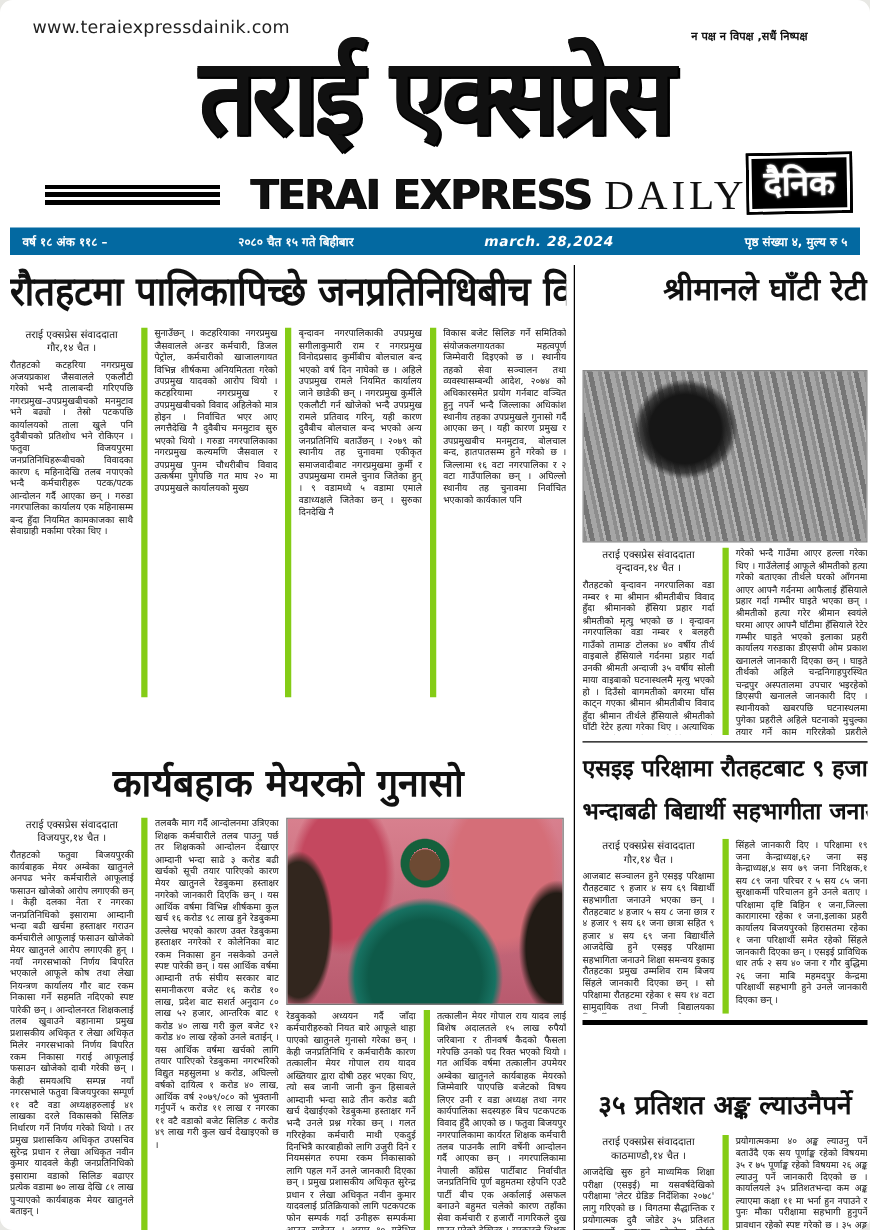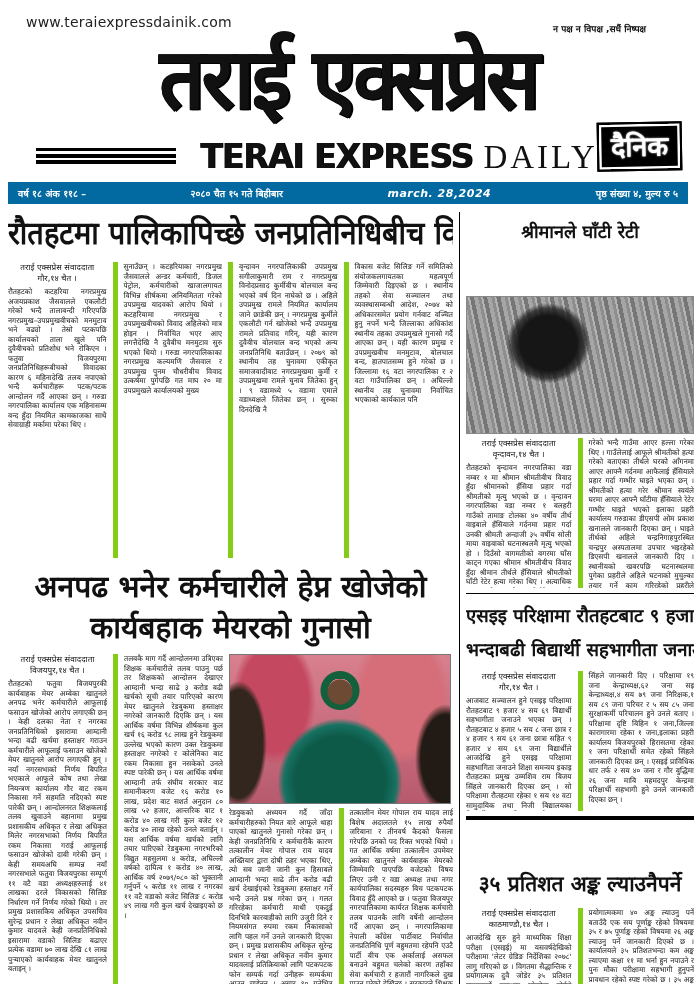--- a/index.html
+++ b/index.html
@@ -1,20 +1,20 @@
 <!DOCTYPE html>
 <html><head>
 <meta charset="utf-8">
 <style>
   * { margin:0; padding:0; box-sizing:border-box; }
   html,body { background:#e8e8e4; }
   body { font-family:"DejaVu Sans", sans-serif; color:#111; }
   .page {
     width:696px; height:984px; margin:0 auto; background:#fff;
-    position:relative; overflow:hidden; padding:6px 8px 0 8px;
+    position:relative; overflow:hidden; padding:6px 8px 0 8px;border-radius:10px;
   }
   
   .head-top { display:flex; justify-content:space-between; align-items:flex-start; padding:8px 18px 0 18px; height:26px; }
   .website { font-size:14px; letter-spacing:.2px; color:#222; }
   .tagline { font-size:9px; font-weight:bold; margin-top:8px; margin-right:24px; }
   .masthead {
     text-align:center; font-size:78px; line-height:86px; font-weight:bold;
     white-space:nowrap; letter-spacing:-3px; transform:scale(1.02,1.08);
     transform-origin:center top; height:96px; overflow:visible;
     text-shadow:1px 0 0 #000, 2px 1px 0 #000, 0 1px 0 #000;
@@ -37,21 +37,21 @@
   }
   .infobar .eng-date { font-style:italic; font-weight:bold; font-size:11px; letter-spacing:.5px; }
   
   .content { display:flex; margin-top:8px; height:806px; }
   .sec-left { width:452px; border-right:1.5px solid #000; padding-right:6px; display:flex; flex-direction:column; }
   .sec-right { width:234px; padding-left:6px; display:flex; flex-direction:column; }
   
   .h-xl { font-size:29px; font-weight:bold; text-align:center; white-space:nowrap; overflow:hidden;
           line-height:42px; height:44px; transform:scaleY(1.1); transform-origin:center; }
   .h-l  { font-size:30px; font-weight:bold; text-align:center; line-height:41px; height:84px; overflow:hidden; }
-  .h-m  { font-size:18px; font-weight:bold; line-height:40px; height:82px; overflow:hidden; text-align:center; }
+  .h-m  { font-size:25px; font-weight:bold; line-height:40px; height:82px; overflow:hidden; text-align:right; }
   .h-s  { font-size:18.5px; font-weight:bold; text-align:center; line-height:34px; height:70px; overflow:hidden; white-space:nowrap; }
   .h-s2 { font-size:21px; font-weight:bold; text-align:center; line-height:40px; height:82px; overflow:hidden; white-space:nowrap; }
   
   .cols { display:flex; overflow:hidden; }
   .col { flex:1; font-size:7.3px; line-height:9.5px; text-align:justify; overflow:hidden; }
   .col + .col { border-left:5px solid #84cc16; padding-left:6px; margin-left:6px; }
   .byline { text-align:center; font-weight:normal; font-size:8.2px; line-height:11px; margin-bottom:3px; }
   .byline .place { display:block; }
   
   .photo-crime {
@@ -131,21 +131,21 @@
             <span>रौतहटको कटहरिया नगरप्रमुख अजयप्रकाश जैसवालले एकलौटी गरेको भन्दै तालाबन्दी गरिएपछि नगरप्रमुख–उपप्रमुखबीचको मनमुटाव भने बढ्यो । तेस्रो पटकपछि कार्यालयको ताला खुले पनि दुवैबीचको प्रतिशोध भने रोकिएन । फतुवा विजयपुरमा जनप्रतिनिधिहरूबीचको विवादका कारण ६ महिनादेखि तलब नपाएको भन्दै कर्मचारीहरू पटक/पटक आन्दोलन गर्दै आएका छन् । गरुडा नगरपालिका कार्यालय एक महिनासम्म बन्द हुँदा नियमित कामकाजका साथै सेवाग्राही मर्कामा परेका थिए ।</span>
           </div>
           <div class="col">सुनाउँछन् । कटहरियाका नगरप्रमुख जैसवालले अन्डर कर्मचारी, डिजल पेट्रोल, कर्मचारीको खाजालगायत विभिन्न शीर्षकमा अनियमितता गरेको उपप्रमुख यादवको आरोप थियो । कटहरियामा नगरप्रमुख र उपप्रमुखबीचको विवाद अहिलेको मात्र होइन । निर्वाचित भएर आए लगत्तैदेखि नै दुवैबीच मनमुटाव सुरु भएको थियो । गरुडा नगरपालिकाका नगरप्रमुख कल्यमणि जैसवाल र उपप्रमुख पुनम चौधरीबीच विवाद उत्कर्षमा पुगेपछि गत माघ २० मा उपप्रमुखले कार्यालयको मुख्य</div>
           <div class="col">बृन्दावन नगरपालिकाकी उपप्रमुख सगीलाकुमारी राम र नगरप्रमुख विनोदप्रसाद कुर्मीबीच बोलचाल बन्द भएको वर्ष दिन नाघेको छ । अहिले उपप्रमुख रामले नियमित कार्यालय जाने छाडेकी छन् । नगरप्रमुख कुर्मीले एकलौटी गर्न खोजेको भन्दै उपप्रमुख रामले प्रतिवाद गरिन्, यही कारण दुवैबीच बोलचाल बन्द भएको अन्य जनप्रतिनिधि बताउँछन् । २०७९ को स्थानीय तह चुनावमा एकीकृत समाजवादीबाट नगरप्रमुखमा कुर्मी र उपप्रमुखमा रामले चुनाव जितेका हुन् । ९ वडामध्ये ५ वडामा एमाले वडाध्यक्षले जितेका छन् । सुरुका दिनदेखि नै</div>
           <div class="col">विकास बजेट सिलिङ गर्ने समितिको संयोजकलगायतका महत्वपूर्ण जिम्मेवारी दिइएको छ । स्थानीय तहको सेवा सञ्चालन तथा व्यवस्थासम्बन्धी आदेश, २०७४ को अधिकारसमेत प्रयोग गर्नबाट वञ्चित हुनु नपर्ने भन्दै जिल्लाका अधिकांश स्थानीय तहका उपप्रमुखले गुनासो गर्दै आएका छन् । यही कारण प्रमुख र उपप्रमुखबीच मनमुटाव, बोलचाल बन्द, हातपातसम्म हुने गरेको छ । जिल्लामा १६ वटा नगरपालिका र २ वटा गाउँपालिका छन् । अघिल्लो स्थानीय तह चुनावमा निर्वाचित भएकाको कार्यकाल पनि</div>
         </div>
       </article>
 
       <article class="art" style="margin-top:8px;">
         <h1 class="h-l">
-          <span>अनपढ भनेर कर्मचारीले हेप्न खोजेको</span><br>
+          <br>
           <span>कार्यबहाक मेयरको गुनासो</span>
         </h1>
         <div class="mayor-body">
           <div class="col mayor-left">
             <div class="byline">
               <span>तराई एक्सप्रेस संवाददाता</span>
               <span class="place">विजयपुर,१४ चैत ।</span>
             </div>
             <span>रौतहटको फतुवा बिजयपुरकी कार्यबाहक मेयर अम्बेका खातुनले अनपढ भनेर कर्मचारीले आफूलाई फसाउन खोजेको आरोप लगाएकी छन् । केही दलका नेता र नगरका जनप्रतिनिधिको इसारामा आम्दानी भन्दा बढी खर्चमा हस्ताक्षर गराउन कर्मचारीले आफूलाई फसाउन खोजेको मेयर खातुनले आरोप लगाएकी हुन् । नयाँ नगरसभाको निर्णय बिपरित भएकाले आफूले कोष तथा लेखा नियन्त्रण कार्यालय गौर बाट रकम निकासा गर्ने सहमति नदिएको स्पष्ट पारेकी छन् । आन्दोलनरत शिक्षकलाई तलब खुवाउने बहानामा प्रमुख प्रशासकीय अधिकृत र लेखा अधिकृत मिलेर नगरसभाको निर्णय बिपरित रकम निकासा गराई आफूलाई फसाउन खोजेको दाबी गरेकी छन् । केही समयअघि सम्पन्न नयाँ नगरसभाले फतुवा बिजयपुरका सम्पूर्ण ११ वटै वडा अध्यक्षहरुलाई ४१ लाखका दरले विकासको सिलिङ निर्धारण गर्ने निर्णय गरेको थियो । तर प्रमुख प्रशासकिय अधिकृत उपसचिव सुरेन्द्र प्रधान र लेखा अधिकृत नवीन कुमार यादवले केही जनप्रतिनिधिको इसारामा वडाको सिलिङ बढाएर प्रत्येक वडामा ७० लाख देखि ८१ लाख पुर्‍याएको कार्यबाहक मेयर खातुनले बताइन् ।</span>
           </div>

